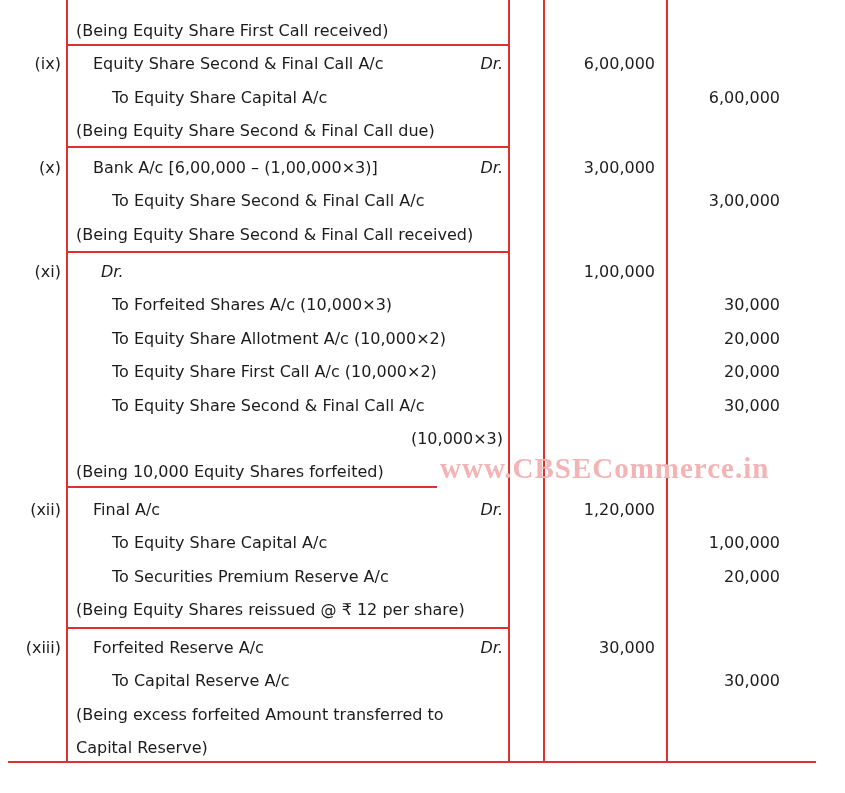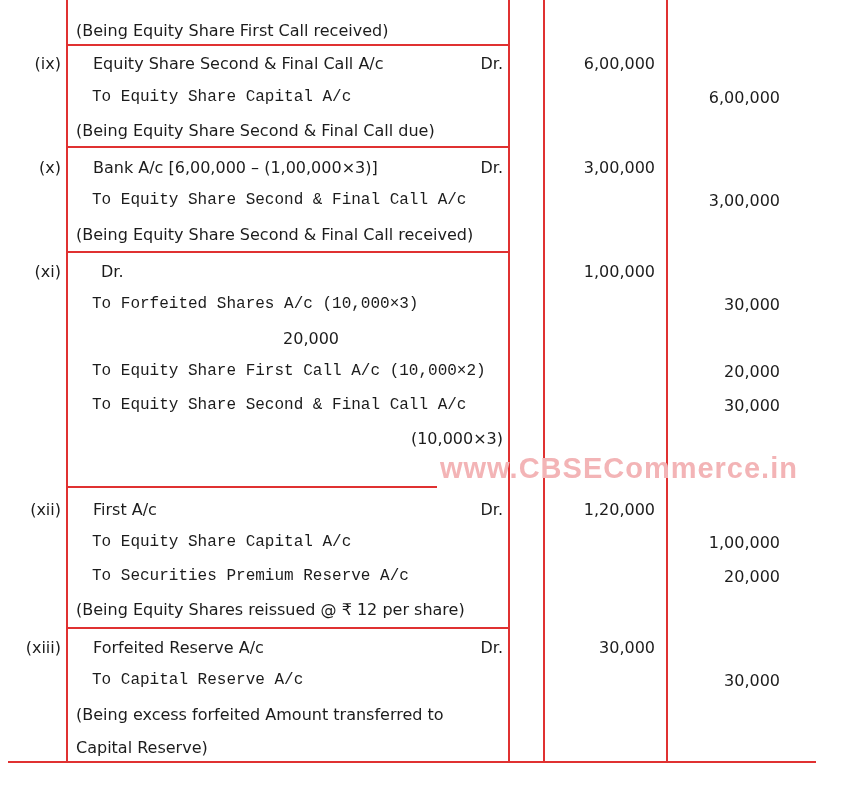--- a/index.html
+++ b/index.html
@@ -13,34 +13,34 @@
   }
   
   .row{
     position:absolute;left:0;width:845px;height:34px;
     display:flex;align-items:flex-start;
     font-size:16px;white-space:nowrap;
   }
   .cell{height:100%;display:flex;align-items:center;box-sizing:border-box;}
   .c-label{width:67px;justify-content:flex-end;padding-right:6px;}
   .c-part{width:441px;padding-left:26px;padding-right:5px;justify-content:space-between;overflow:hidden;}
-  .c-part.to{padding-left:25px;justify-content:flex-start;font-family:Liberation Mono, monospace;}
+  .c-part.to{padding-left:45px;justify-content:flex-start;}
   .c-part.narr{padding-left:9px;justify-content:flex-start;}
   .c-part.cont{justify-content:flex-end;}
   .c-lf{width:36px;}
   .c-debit{width:122px;justify-content:flex-end;padding-right:11px;}
   .c-credit{width:134px;justify-content:flex-end;padding-right:20px;}
-  .dr{padding-left:8px;}
+  .dr{padding-left:8px;font-style:italic;}
   
   .vline{position:absolute;width:2px;top:0;height:763px;background:#e03131;}
   .hline{position:absolute;height:2px;background:#e03131;}
   
   .watermark{
     position:absolute;left:440px;top:452px;width:370px;
-    font-family:Liberation Sans, sans-serif;
+    font-family:Liberation Serif, serif;
     font-size:29px;font-weight:bold;letter-spacing:1px;
     color:#f3b4b6;white-space:nowrap;
   }
 </style>
 </head>
 <body>
 
 <div id="page">
 
   <div class="vline" style="left:66px"></div>
@@ -129,20 +129,23 @@
     <div class="cell c-label"></div>
     <div class="cell c-part to">
         <span>To Forfeited Shares A/c (10,000×3)</span>
       </div>
     <div class="cell c-lf"></div>
     <div class="cell c-debit"></div>
     <div class="cell c-credit">30,000</div>
   </div>
   <div class="row" style="top:321px">
     <div class="cell c-label"></div>
+    <div class="cell c-part to">
+        <span>To Equity Share Allotment A/c (10,000×2)</span>
+      </div>
     <div class="cell c-lf"></div>
     <div class="cell c-debit"></div>
     <div class="cell c-credit">20,000</div>
   </div>
   <div class="row" style="top:354px">
     <div class="cell c-label"></div>
     <div class="cell c-part to">
         <span>To Equity Share First Call A/c (10,000×2)</span>
       </div>
     <div class="cell c-lf"></div>
@@ -159,26 +162,29 @@
     <div class="cell c-credit">30,000</div>
   </div>
   <div class="row" style="top:421px">
     <div class="cell c-label"></div>
     <div class="cell c-part cont">
         <span>(10,000×3)</span>
       </div>
   </div>
   <div class="row" style="top:454px">
     <div class="cell c-label"></div>
+    <div class="cell c-part narr">
+        <span>(Being 10,000 Equity Shares forfeited)</span>
+      </div>
   </div>
 
   <div class="row" style="top:492px">
     <div class="cell c-label">(xii)</div>
     <div class="cell c-part">
-      <span>First A/c</span>
+      <span>Final A/c</span>
       <span class="dr">Dr.</span>
     </div>
     <div class="cell c-lf"></div>
     <div class="cell c-debit">1,20,000</div>
     <div class="cell c-credit"></div>
   </div>
   <div class="row" style="top:525px">
     <div class="cell c-label"></div>
     <div class="cell c-part to">
         <span>To Equity Share Capital A/c</span>

